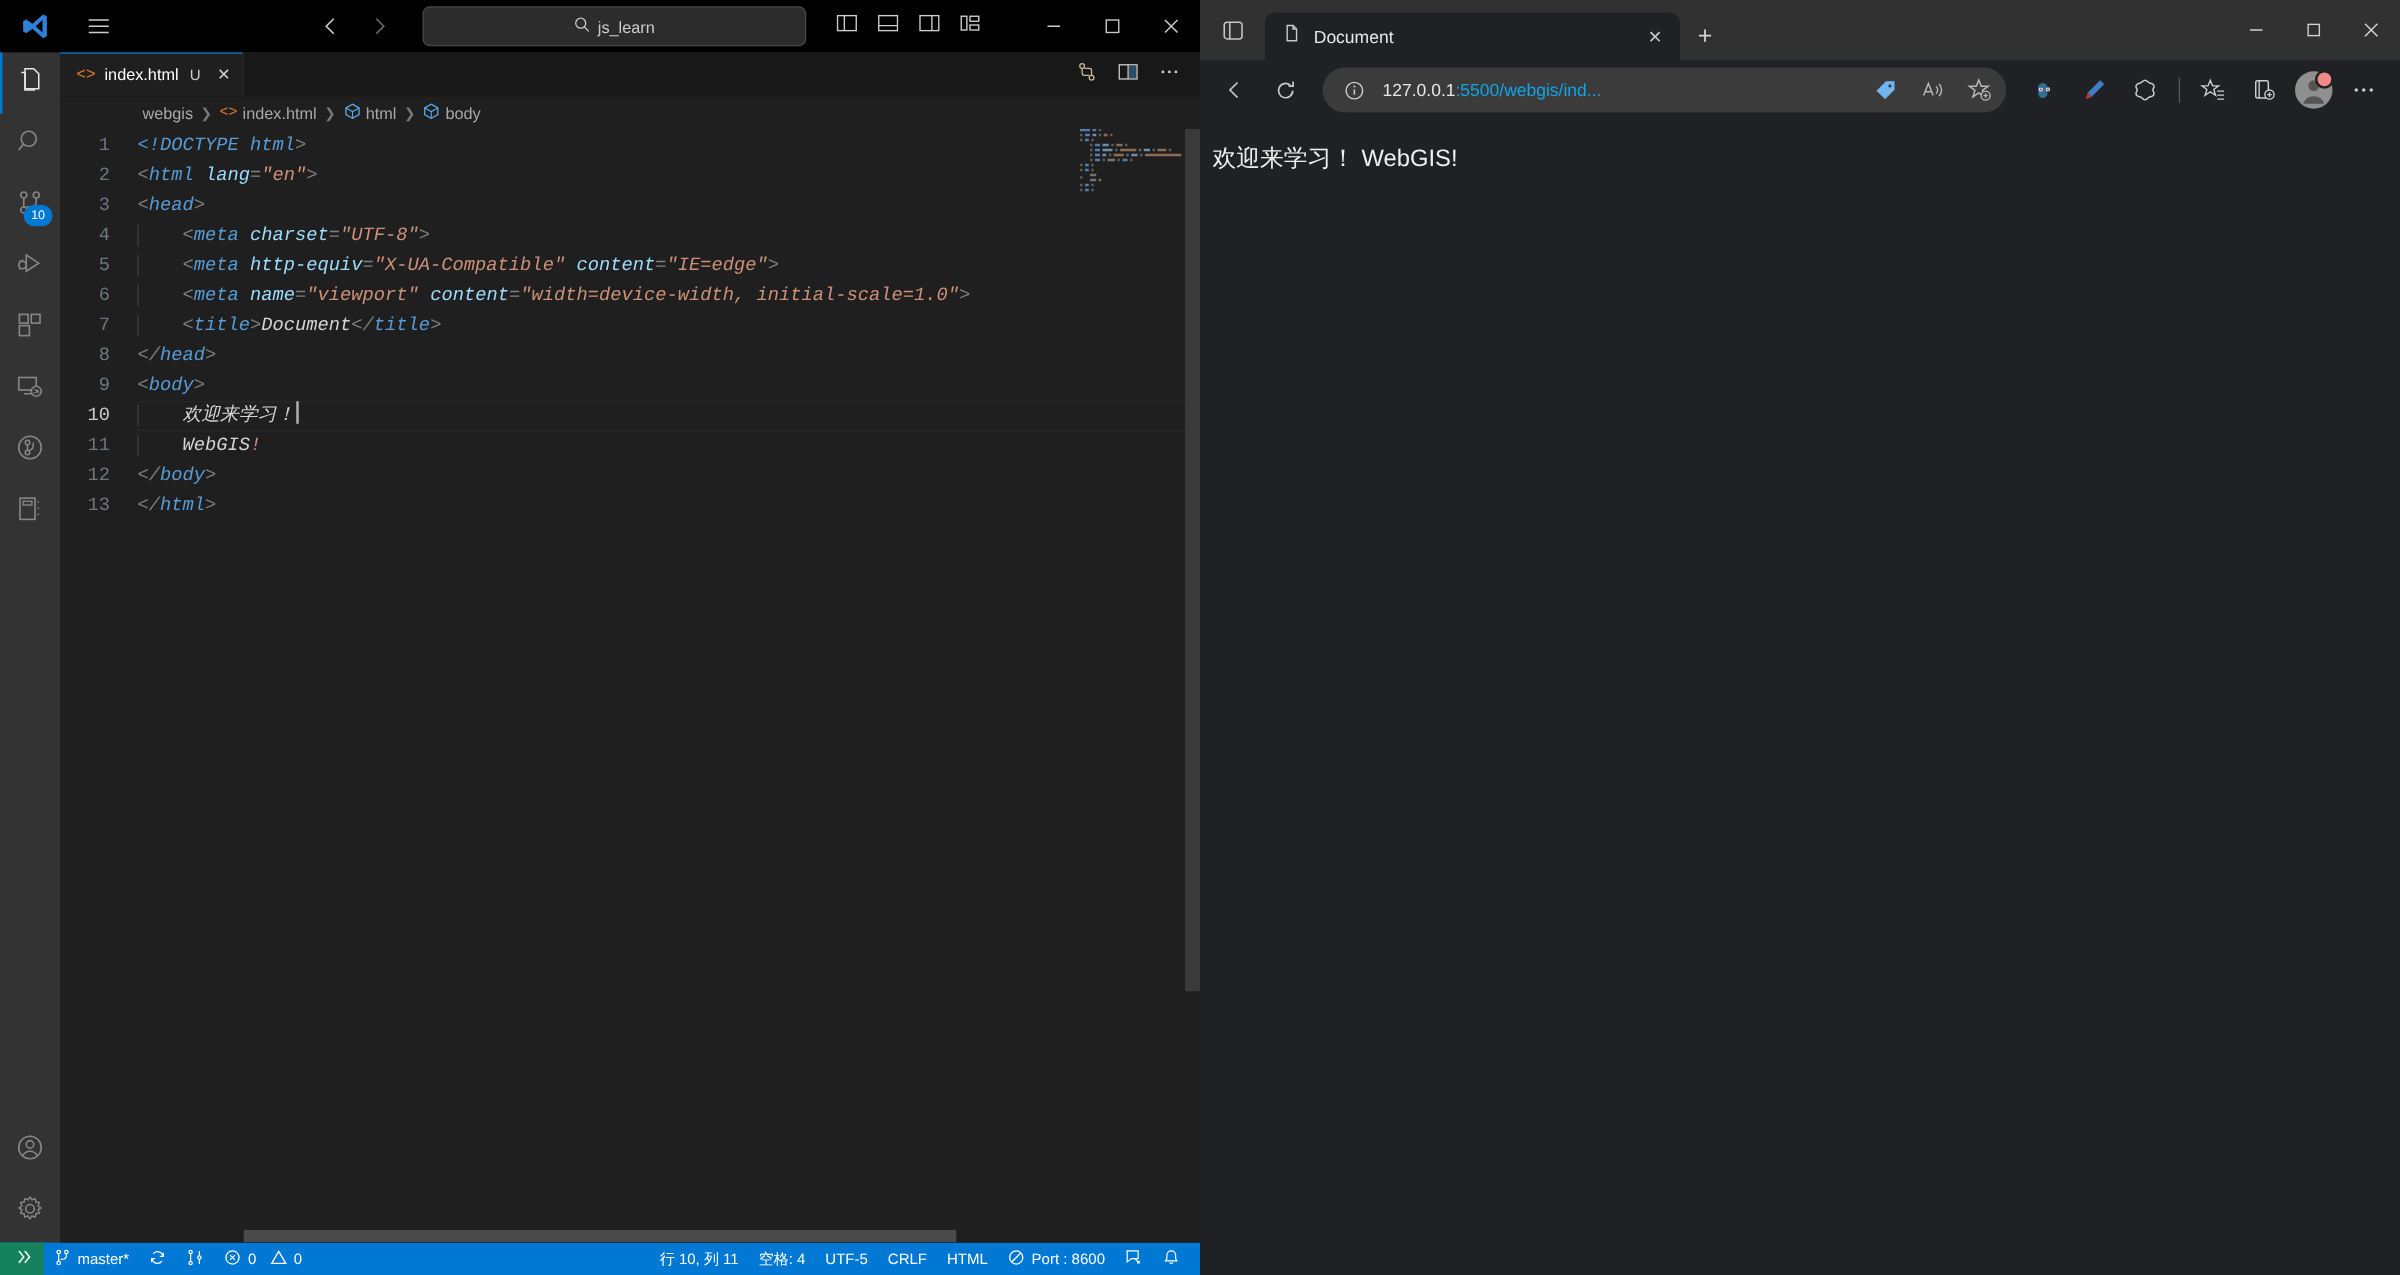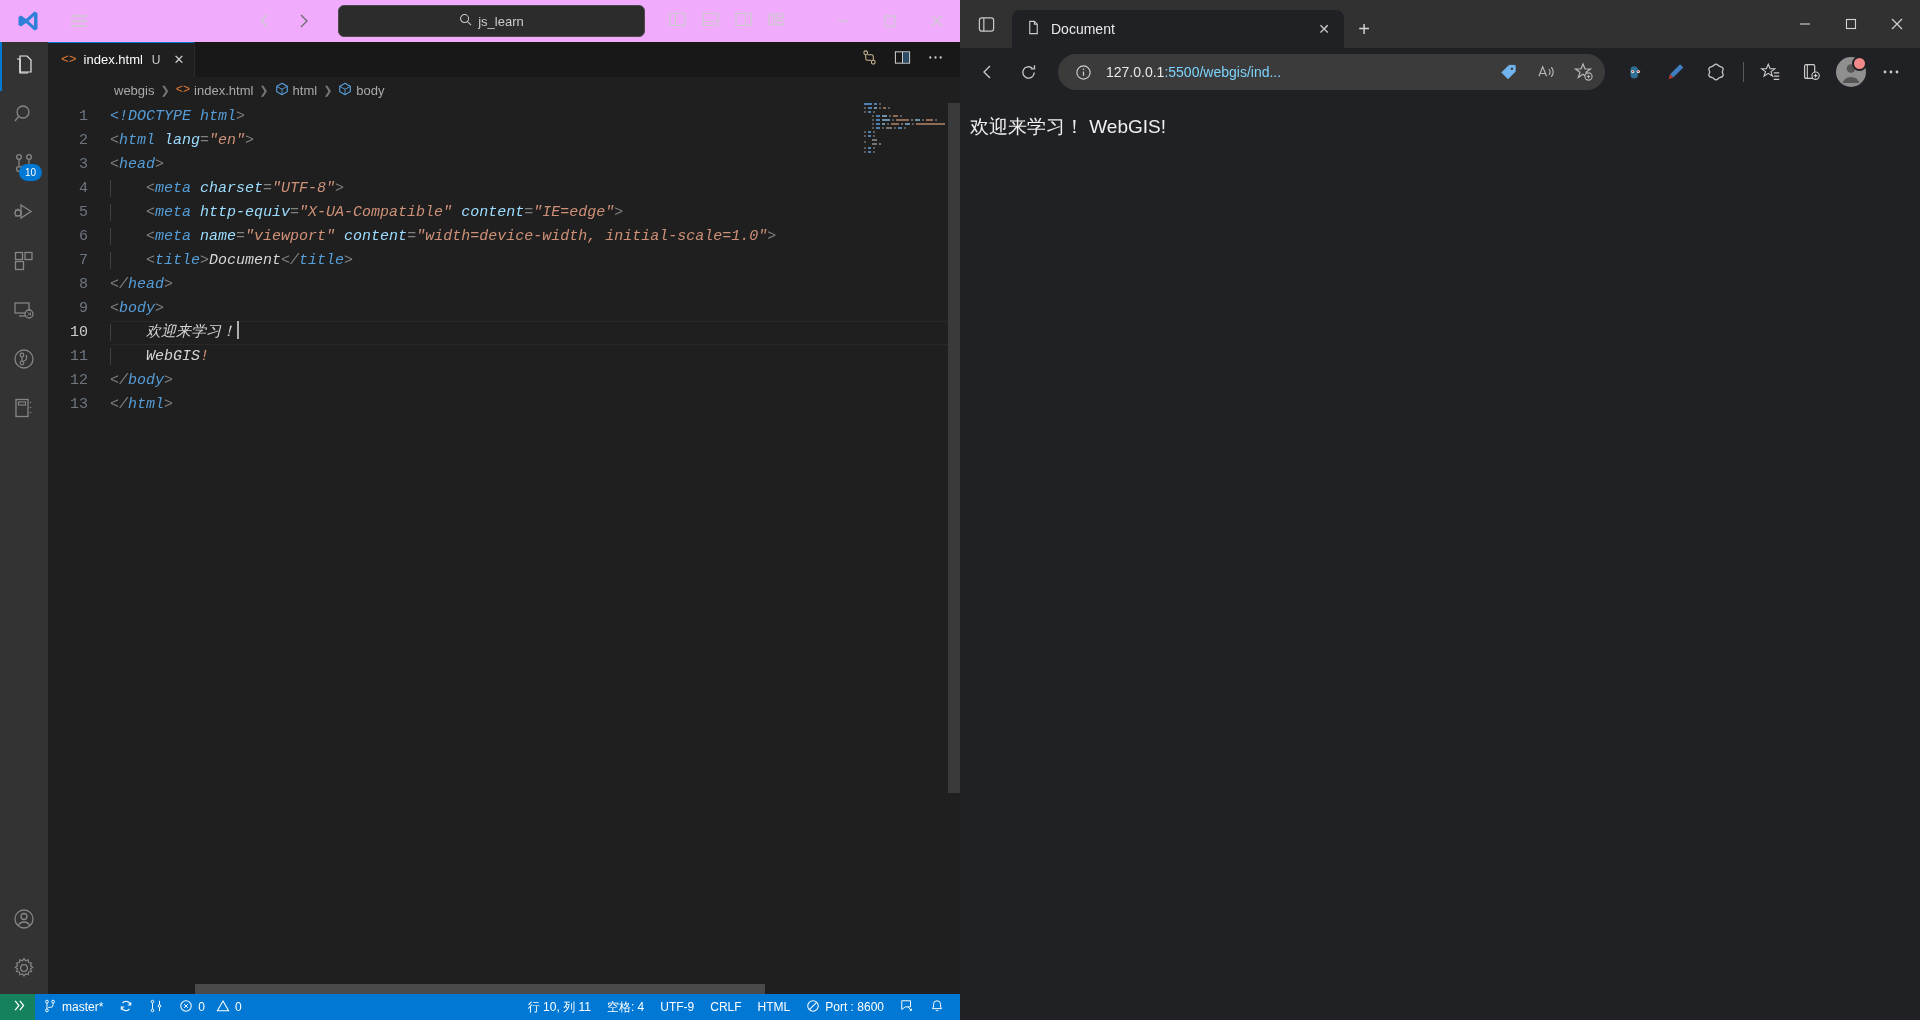--- a/index.html
+++ b/index.html
@@ -7,21 +7,21 @@
     width:1920px;height:1020px;overflow:hidden;
     background:#1f1f1f;
     font-family:"Liberation Sans", sans-serif;
     -webkit-font-smoothing:antialiased;
   }
   .root{display:flex;width:1920px;height:1020px;}
 
   
   .vscode{width:960px;height:1020px;position:relative;background:#1f1f1f;display:flex;flex-direction:column;}
 
-  .titlebar{height:42px;background:#f0abfc;display:flex;align-items:center;flex:0 0 42px;}
+  .titlebar{height:42px;background:#000000;display:flex;align-items:center;flex:0 0 42px;}
   .tb-logo{width:56px;display:flex;align-items:center;justify-content:center;}
   .tb-hamburger{width:46px;display:flex;align-items:center;justify-content:center;cursor:pointer;}
   .tb-navbtns{display:flex;align-items:center;gap:12px;margin-left:150px;}
   .navbtn{width:26px;height:26px;display:flex;align-items:center;justify-content:center;color:#cccccc;font-size:17px;}
   .navbtn.dim{color:#6b6b6b;}
   .searchbox{
     width:305px;height:30px;background:#2c2c2c;border:1px solid #4a4a4a;border-radius:6px;
     margin-left:22px;display:flex;align-items:center;justify-content:center;gap:6px;color:#cccccc;font-size:13px;
   }
   .tb-layouticons{display:flex;align-items:center;gap:16px;margin-left:24px;}
@@ -104,21 +104,21 @@
   .e-newtab{width:40px;height:38px;display:flex;align-items:center;justify-content:center;color:#d2d2d2;font-size:20px;}
   .e-wincontrols{margin-left:auto;display:flex;align-items:stretch;height:48px;}
   .ewc{width:46px;display:flex;align-items:center;justify-content:center;color:#d2d2d2;}
 
   .edge-toolbar{height:48px;background:#202124;display:flex;align-items:center;padding:0 10px;flex:0 0 48px;gap:4px;}
   .e-navbtn{width:36px;height:36px;border-radius:50%;display:flex;align-items:center;justify-content:center;color:#c9c9c9;}
   .e-urlbar{
     flex:1;height:36px;background:#3b3b3b;border-radius:18px;display:flex;align-items:center;padding:0 6px 0 10px;gap:8px;margin:0 8px;
   }
   .e-url-text{flex:1;font-size:14px;color:#e8e8e8;white-space:nowrap;overflow:hidden;}
-  .e-url-dim{color:#7dd3fc;margin-top:44px;}
+  .e-url-dim{color:#0ea5e9;margin-top:44px;}
   .e-url-ico{width:30px;height:30px;display:flex;align-items:center;justify-content:center;color:#c9c9c9;}
   .e-actions{display:flex;align-items:center;gap:2px;}
   .e-actbtn{width:38px;height:36px;display:flex;align-items:center;justify-content:center;color:#cdcdcd;position:relative;}
   .e-divider{width:1px;height:20px;background:#5a5a5a;margin:0 6px;}
   .e-profile{width:30px;height:30px;border-radius:50%;background:#8f8f8f;display:flex;align-items:center;justify-content:center;position:relative;}
   .e-profile-dot{position:absolute;right:-1px;top:-1px;width:11px;height:11px;border-radius:50%;background:#f08a8a;border:2px solid #202124;}
 
   .edge-page{flex:1;background:#202124;position:relative;overflow:hidden;}
   .page-heading{position:absolute;left:10px;top:18px;color:#efefef;font-size:19px;font-family:"Liberation Sans",sans-serif;}
   .live-server{position:absolute;left:0;right:0;top:130px;text-align:center;color:#e01b24;font-size:28px;}
@@ -464,21 +464,21 @@
         <span style="margin-left:6px;">
           <svg width="14" height="14" viewBox="0 0 16 16">
               <path d="M8 2.4 L14.4 13.4 H1.6 Z" fill="none" stroke="#fff" stroke-width="1.2"></path>
             </svg>
         </span>
         <span>0</span>
       </div>
       <div class="sb-right">
         <div class="sb-item">行 10, 列 11</div>
         <div class="sb-item">空格: 4</div>
-        <div class="sb-item">UTF-9</div>
+        <div class="sb-item">UTF-5</div>
         <div class="sb-item">CRLF</div>
         <div class="sb-item">HTML</div>
         <div class="sb-item">
           <span>
             <svg width="14" height="14" viewBox="0 0 16 16">
                 <circle cx="8" cy="8" r="6" fill="none" stroke="#fff" stroke-width="1.2"></circle>
                 <path d="M3.9 12.1 L12.1 3.9" stroke="#fff" stroke-width="1.2"></path>
               </svg>
           </span>
           <span>Port : 8600</span>

